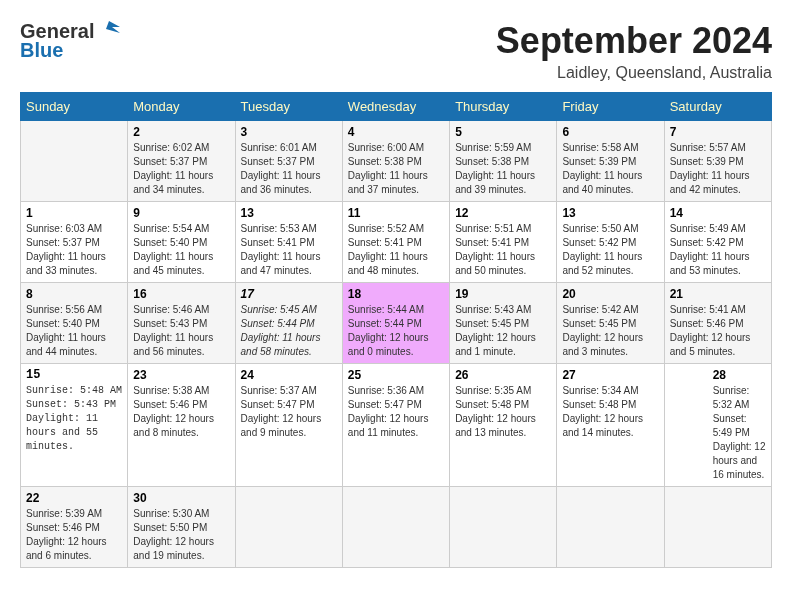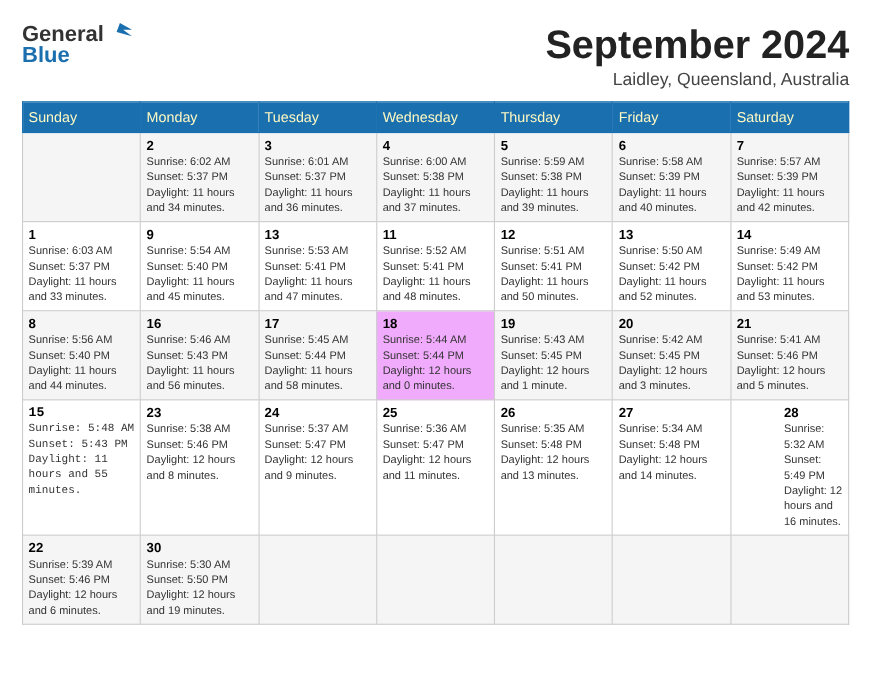--- a/index.html
+++ b/index.html
@@ -174,21 +174,21 @@
       </tr>
       <tr>
         <td style="background: rgb(245, 245, 245);">
           <span class="day-number">8</span>
           <div class="day-info">Sunrise: 5:56 AM<br>Sunset: 5:40 PM<br>Daylight: 11 hours and 44 minutes.</div>
         </td>
         <td style="background: rgb(245, 245, 245);">
           <span class="day-number">16</span>
           <div class="day-info">Sunrise: 5:46 AM<br>Sunset: 5:43 PM<br>Daylight: 11 hours and 56 minutes.</div>
         </td>
-        <td style="background: rgb(245, 245, 245);">
+        <td style="background: rgb(245, 245, 245); font-style: italic;">
           <span class="day-number">17</span>
           <div class="day-info">Sunrise: 5:45 AM<br>Sunset: 5:44 PM<br>Daylight: 11 hours and 58 minutes.</div>
         </td>
         <td style="background: #f0abfc;">
           <span class="day-number">18</span>
           <div class="day-info">Sunrise: 5:44 AM<br>Sunset: 5:44 PM<br>Daylight: 12 hours and 0 minutes.</div>
         </td>
         <td style="background: rgb(245, 245, 245);">
           <span class="day-number">19</span>
           <div class="day-info">Sunrise: 5:43 AM<br>Sunset: 5:45 PM<br>Daylight: 12 hours and 1 minute.</div>

